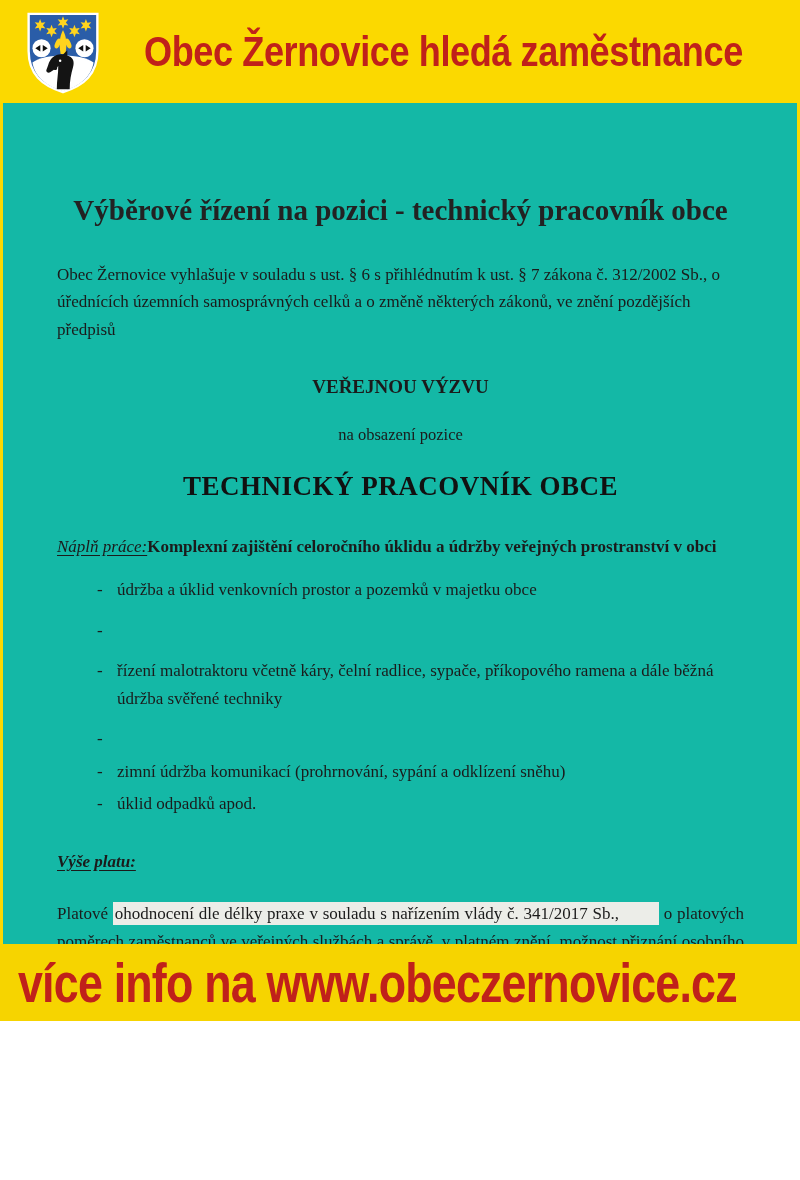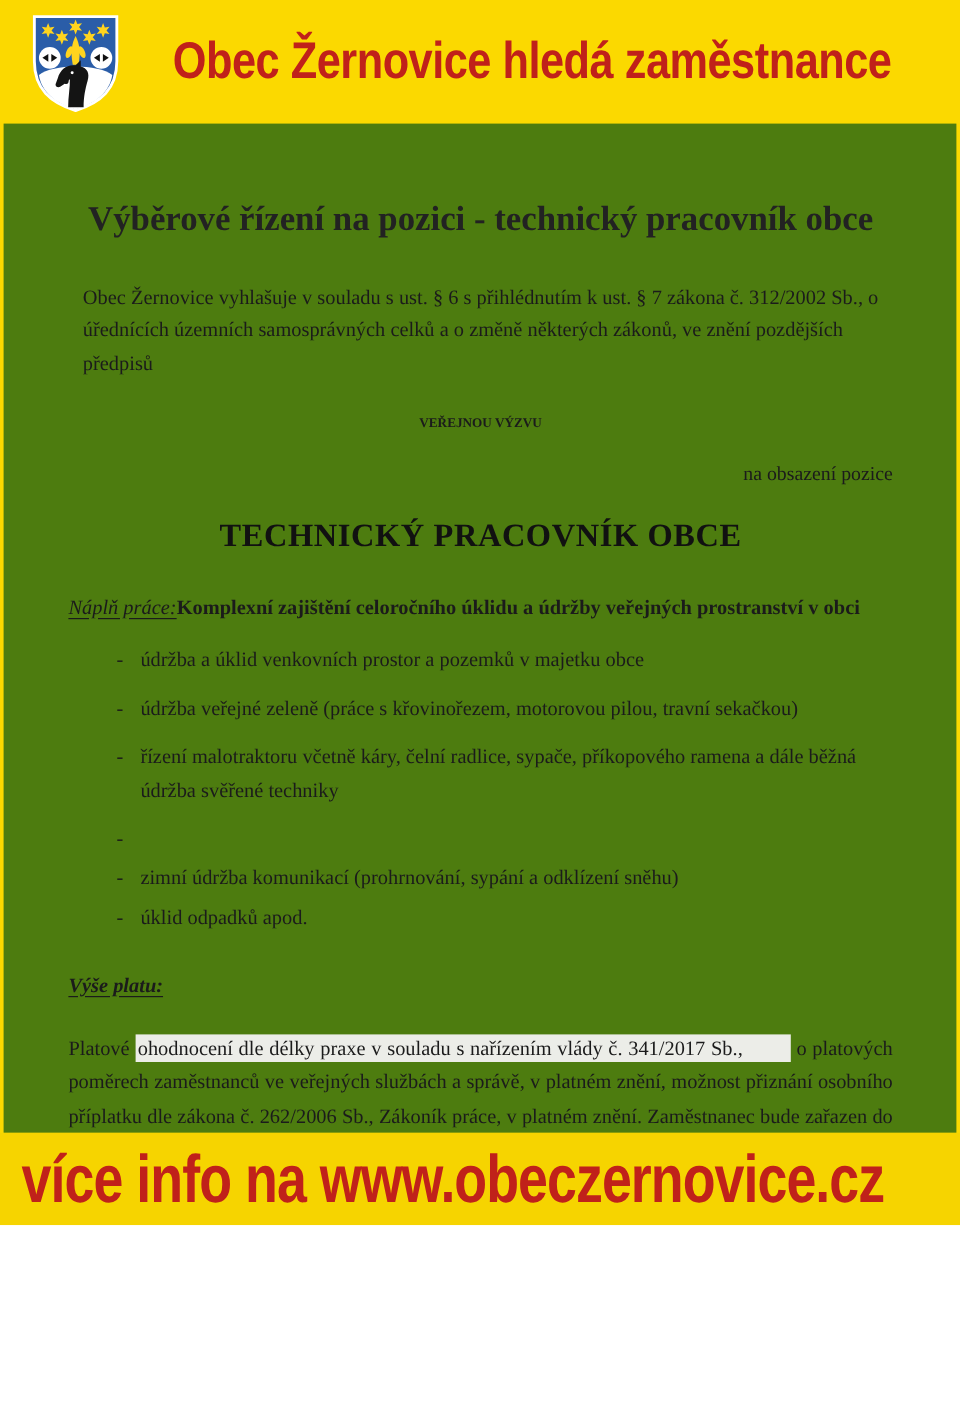--- a/index.html
+++ b/index.html
@@ -28,41 +28,41 @@
     white-space: nowrap;
     transform: scaleX(0.84);
     transform-origin: left center;
     margin-left: 38px;
     letter-spacing: -0.5px;
   }
 
   
   .content {
     flex: 1;
-    background: #4d7c0f;
+    background: #14b8a6;
     margin: 0 3px;
-    padding: 52px 53px 0 54px;
+    padding: 79px 53px 0 54px;
     color: #1b1b1b;
     font-size: 17px;
     line-height: 1.62;
     overflow: hidden;
   }
 
   .doc-title {
     font-size: 29px; font-weight: 700;
     text-align: center; line-height: 1.55;
     margin: 6px 0 28px;
     color: #222;
   }
   .doc-title span { display: block; }
 
-  .intro { margin-bottom: 28px; margin-left: 12px; }
-
-  .centered-small { text-align: center; font-size: 11px; font-weight: 700; margin-bottom: 20px; }
-  .centered-sub   { text-align: right; font-size: 16.5px; margin-bottom: 16px; }
+  .intro { margin-bottom: 28px; }
+
+  .centered-small { text-align: center; font-size: 19px; font-weight: 700; margin-bottom: 20px; }
+  .centered-sub   { text-align: center; font-size: 16.5px; margin-bottom: 16px; }
 
   .position-title {
     text-align: center; font-size: 27px; font-weight: 700;
     letter-spacing: 0.5px; margin-bottom: 24px; color: #111;
   }
 
   .label-italic {
     font-style: italic; text-decoration: underline;
     text-underline-offset: 3px;
   }
@@ -167,21 +167,20 @@
       <span class="label-italic">Náplň práce:</span><b>Komplexní zajištění celoročního úklidu a údržby veřejných prostranství v obci</b>
     </p>
 
     <ul class="duties">
       <li>
         <span class="dash">-</span>
         <span>údržba a úklid venkovních prostor a pozemků v majetku obce</span>
       </li>
       <li>
         <span class="dash">-</span>
-        <span>údržba veřejné zeleně (práce s křovinořezem, motorovou pilou, travní sekačkou)</span>
       </li>
       <li>
         <span class="dash">-</span>
         <span>řízení malotraktoru včetně káry, čelní radlice, sypače, příkopového ramena a dále běžná údržba svěřené techniky</span>
       </li>
       <li>
         <span class="dash">-</span>
       </li>
       <li>
         <span class="dash">-</span>

